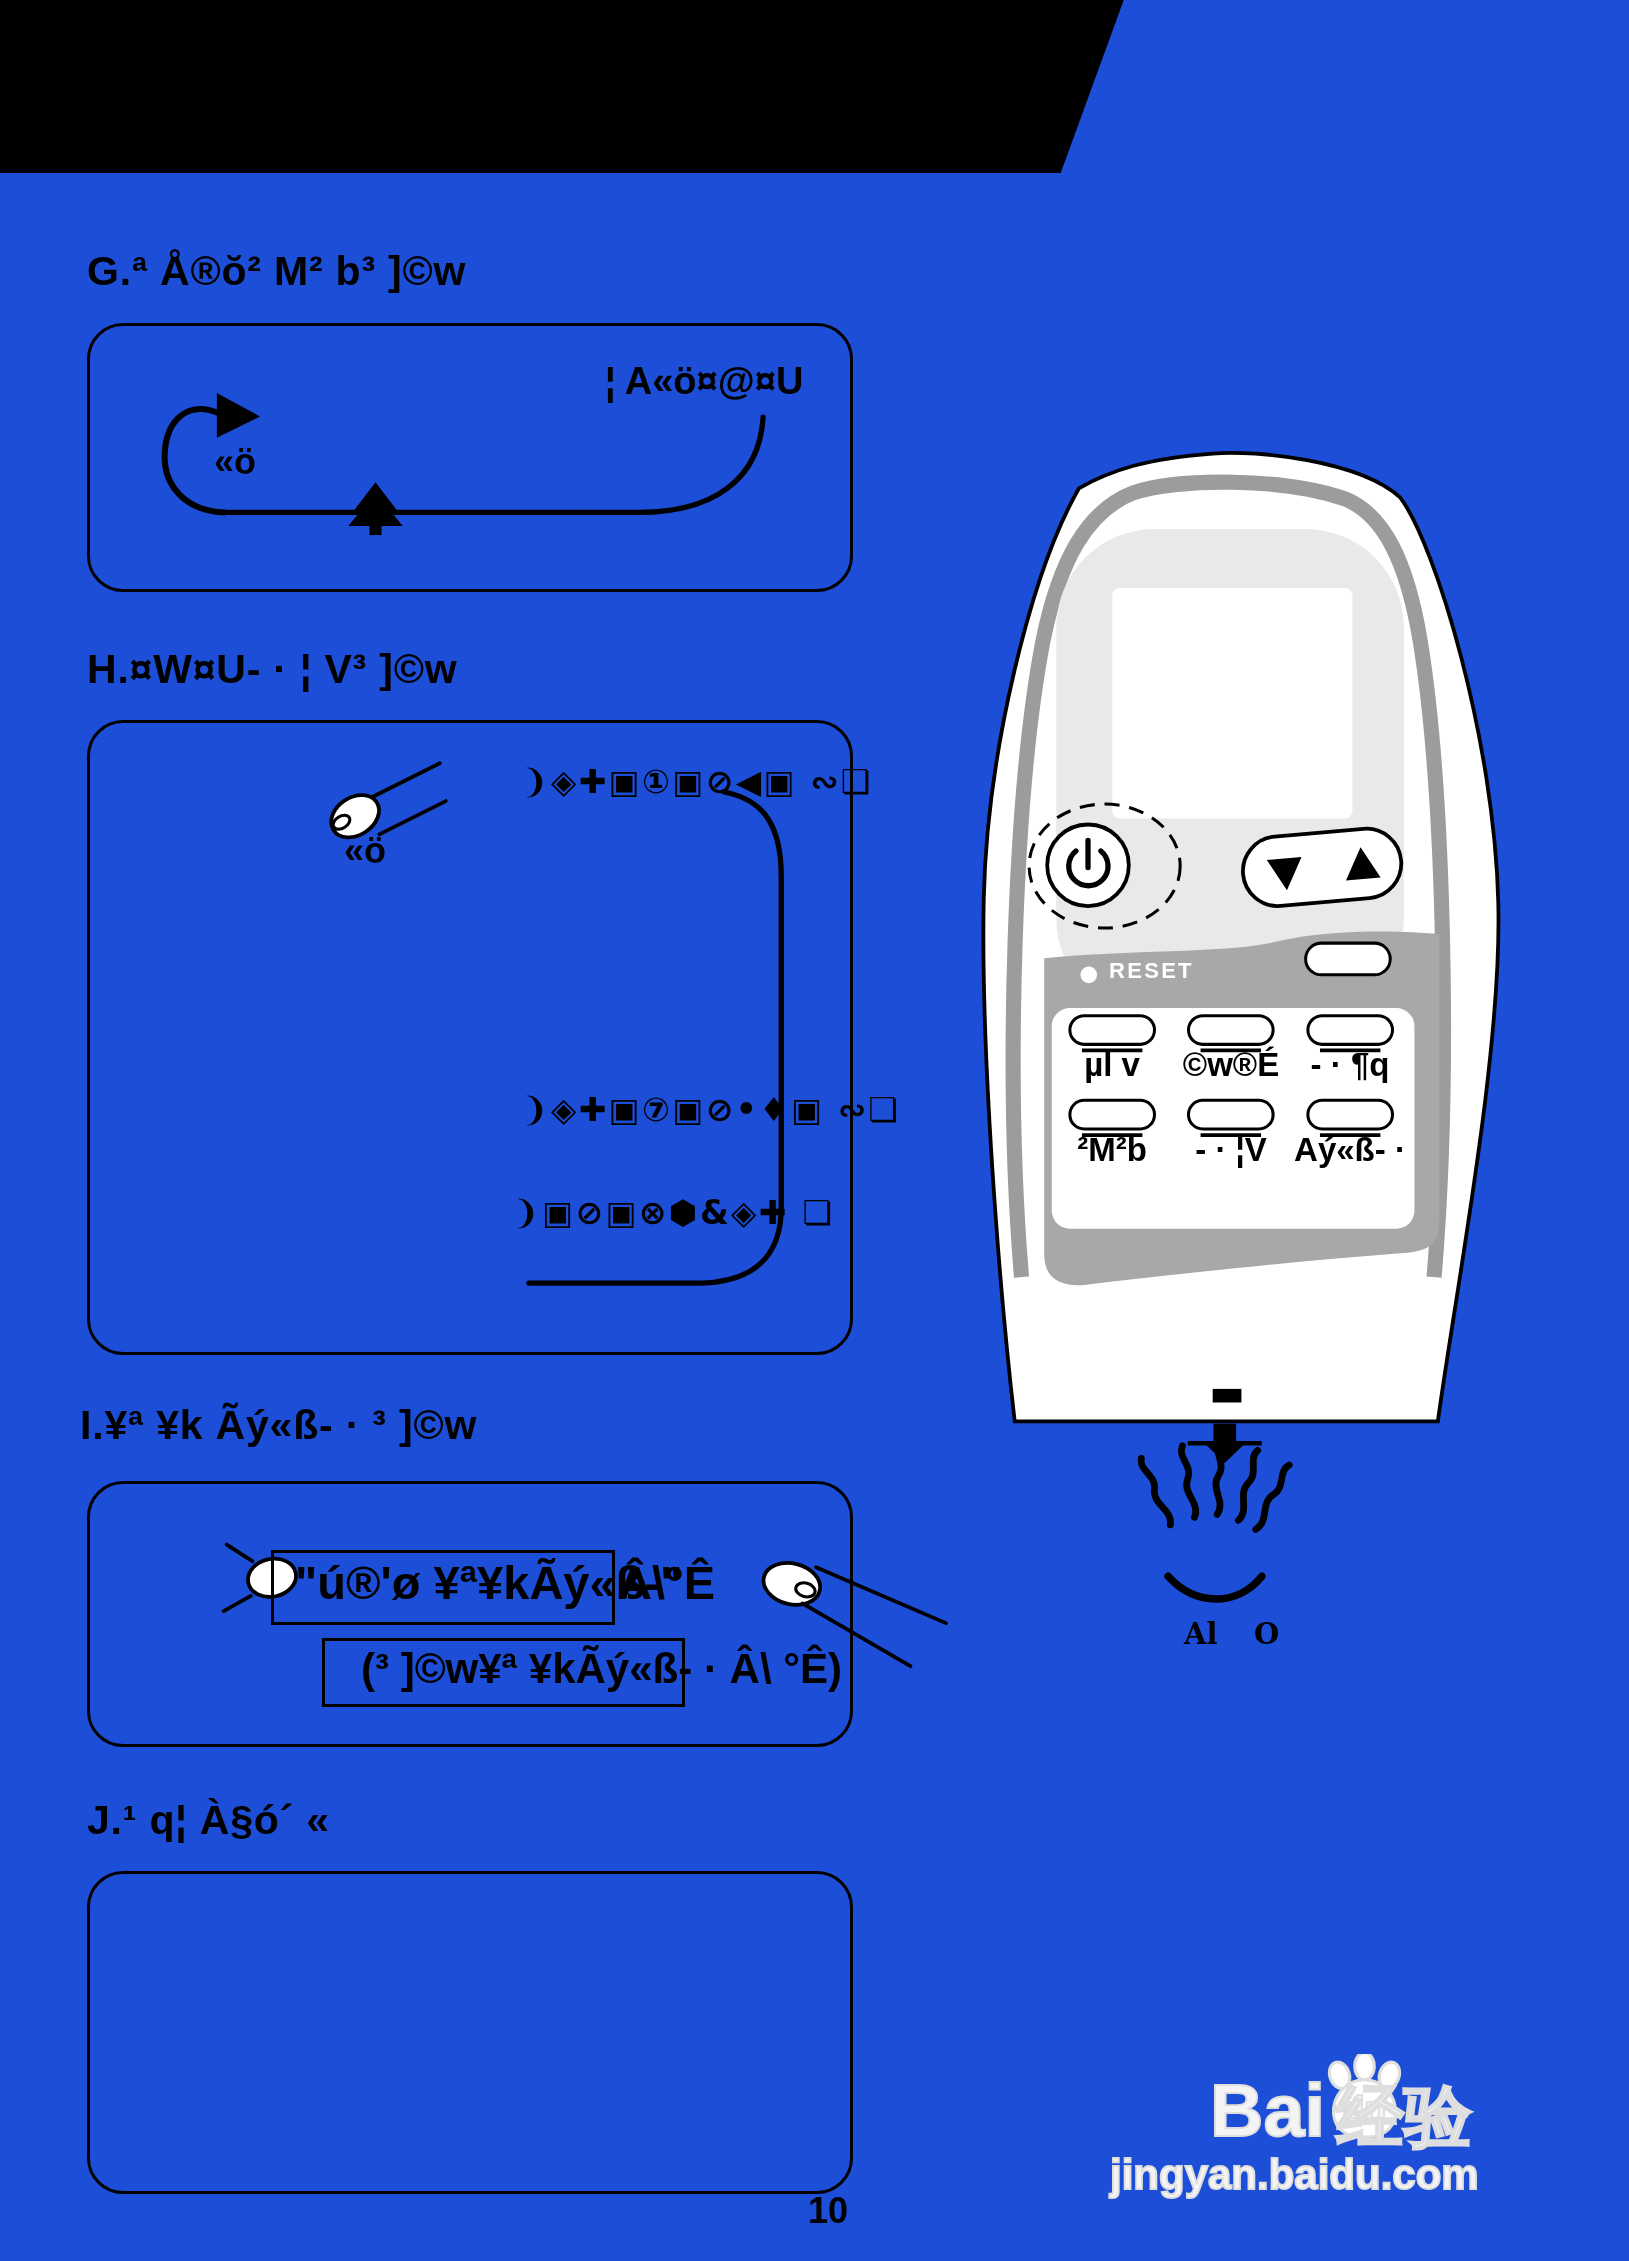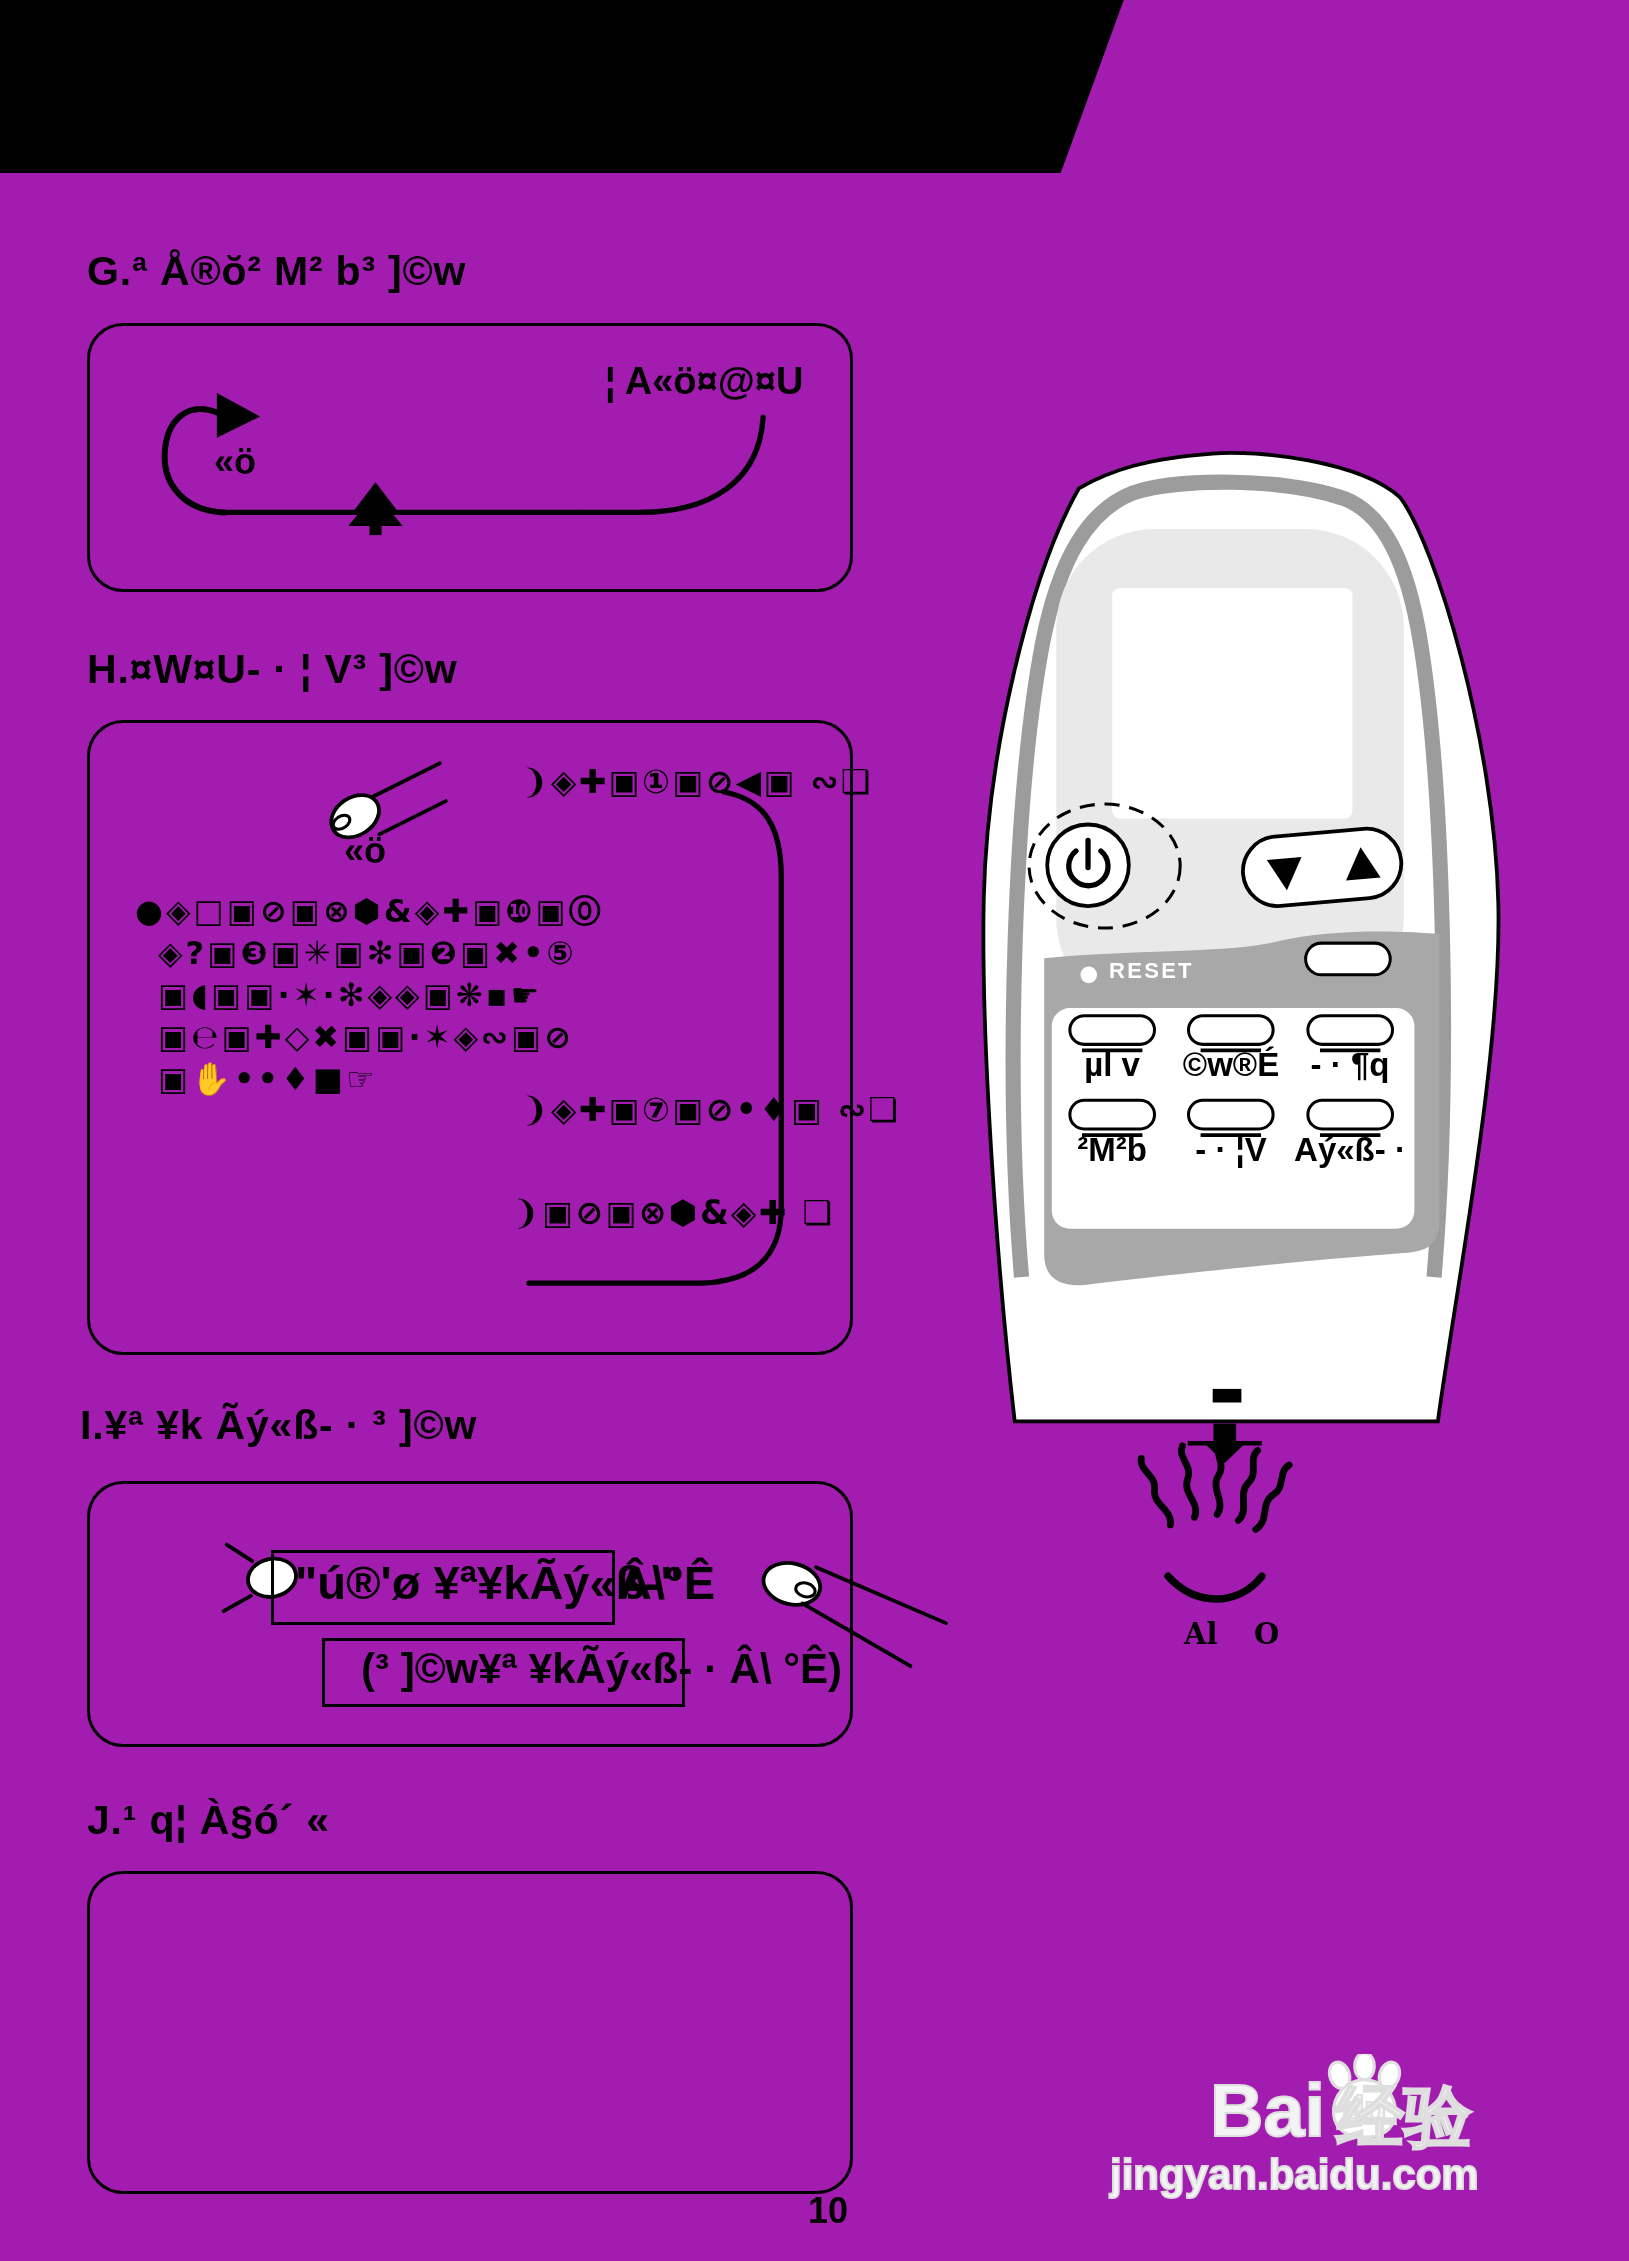--- a/index.html
+++ b/index.html
@@ -1,16 +1,16 @@
 <!DOCTYPE html>
 <html style="font-size:12px"><head>
 <meta charset="utf-8">
 <style>
   html,body{margin:0;padding:0;background:#fff;}
-  #page{position:relative;width:1629px;height:2261px;background:#a21caf;overflow:hidden;
+  #page{position:relative;width:1629px;height:2261px;background:#1d4ed8;overflow:hidden;
         font-family:"Liberation Sans",sans-serif;}
   .abs{position:absolute;}
   #banner{left:0;top:0;width:1126px;height:173px;background:#000;
           clip-path:polygon(0 0,99.8% 0,94.2% 100%,0 100%);}
   .heading{font-weight:bold;font-size:41px;color:#000;white-space:nowrap;letter-spacing:0.8px;}
   .rbox{border:3.8px solid #000;border-radius:36px;background:transparent;}
   .btxt{font-weight:bold;color:#000;white-space:nowrap;}
   .sym{font-family:"DejaVu Sans",sans-serif;font-weight:bold;font-size:33px;letter-spacing:2.3px;
        color:#000;white-space:nowrap;}
   .bullets{font-family:"DejaVu Sans",sans-serif;font-weight:bold;font-size:32px;letter-spacing:3px;
@@ -153,27 +153,20 @@
       <path d="M 0,0 C 12,-18 -10,-34 2,-52 C 12,-68 -6,-82 4,-96" transform="translate(1662,2024) rotate(25)"></path>
     </g>
     <path d="M 1546,2086 C 1582,2126 1638,2126 1670,2086" stroke="#000" stroke-width="10" fill="none" stroke-linecap="round"></path>
   </svg>
 
   <div class="abs btxt" style="left:214px;top:441px;font-size:36px;z-index:2;">«ö</div>
   <div class="abs btxt" style="left:605px;top:360px;font-size:38px;z-index:2;">¦ A«ö¤@¤U</div>
 
   <div class="abs btxt" style="left:344px;top:830px;font-size:36px;z-index:2;">«ö</div>
   <div class="abs sym" style="left:521px;top:762px;z-index:2;">❩◈✚▣①▣⊘◀▣ ∾❏</div>
-  <div class="abs bullets" style="left:135px;top:890px;z-index:2;">
-    <div>●◈□▣⊘▣⊗⬢&amp;◈✚▣❿▣⓪</div>
-    <div>◈?▣❸▣✳▣✻▣❷▣✖•⑤</div>
-    <div>▣◖▣▣·✶·✻◈◈▣❋▪☛</div>
-    <div>▣℮▣✚◇✖▣▣·✶◈∾▣⊘</div>
-    <div>▣✋••♦■☞</div>
-  </div>
   <div class="abs sym" style="left:521px;top:1090px;z-index:2;">❩◈✚▣⑦▣⊘•♦▣ ∾❏</div>
   <div class="abs sym" style="left:512px;top:1193px;z-index:2;">❩▣⊘▣⊗⬢&amp;◈✚ ❏</div>
 
   <div class="abs" style="left:271px;top:1550px;width:338px;height:69px;border:3px solid #000;z-index:1;"></div>
   <div class="abs btxt" style="left:295px;top:1555px;font-size:47px;z-index:2;">"ú®'ø ¥ª¥kÃý«ß-"</div>
   <div class="abs btxt" style="left:618px;top:1555px;font-size:47px;z-index:2;">Â\°Ê</div>
   <div class="abs" style="left:322px;top:1638px;width:357px;height:63px;border:3px solid #000;z-index:1;"></div>
   <div class="abs btxt" style="left:361px;top:1645px;font-size:42px;z-index:2;">(³ ]©w¥ª ¥kÃý«ß- · Â\ °Ê)</div>
 
   <div class="abs" id="reset-label" style="left:1109px;top:958px;z-index:2;">RESET</div>

